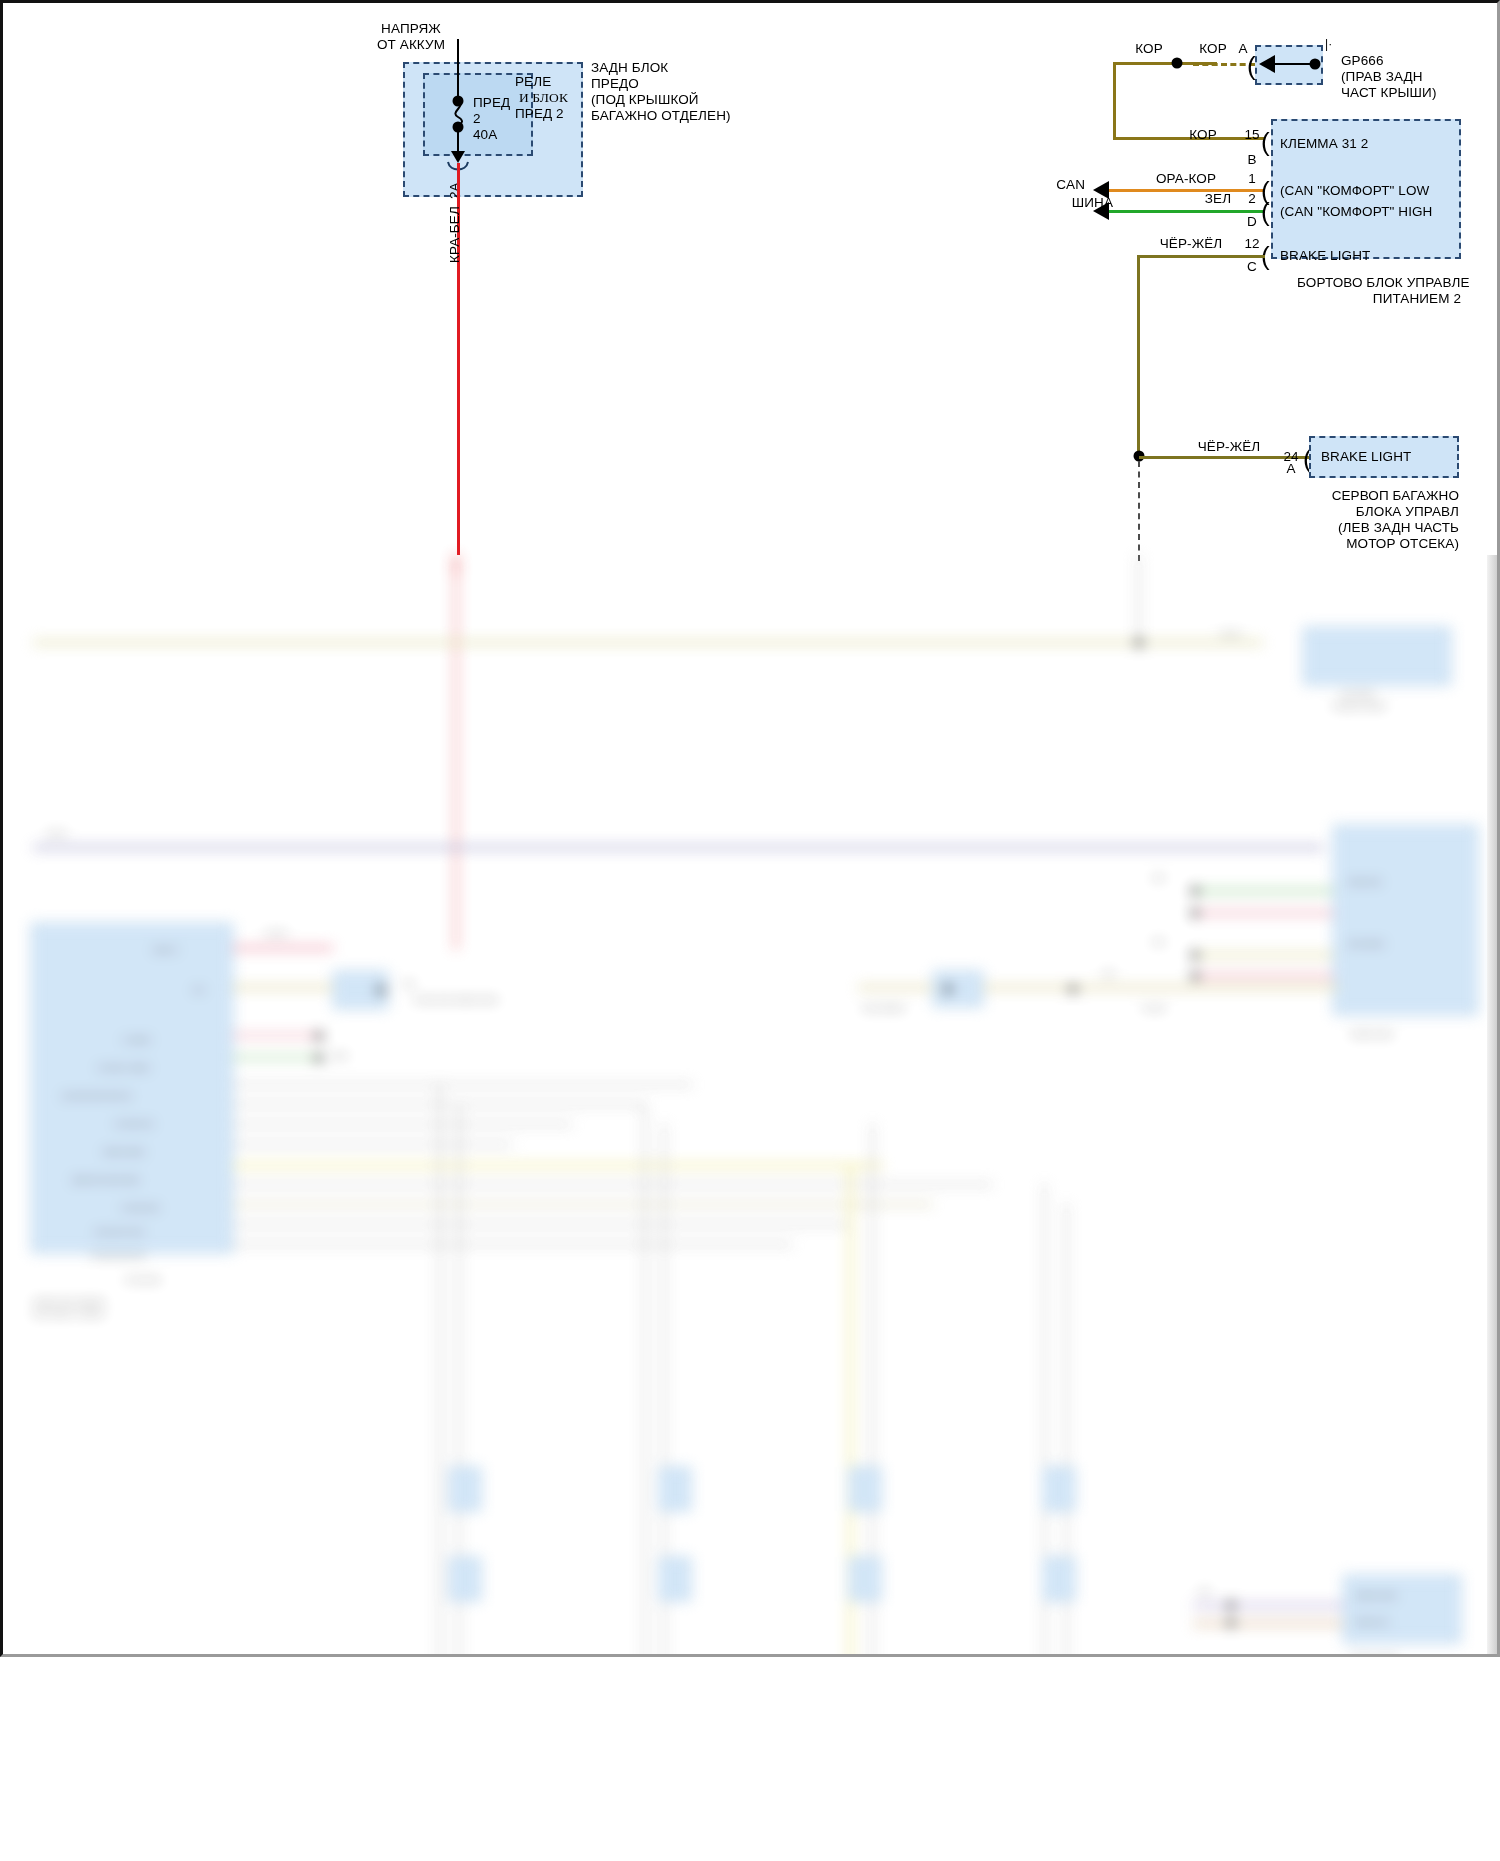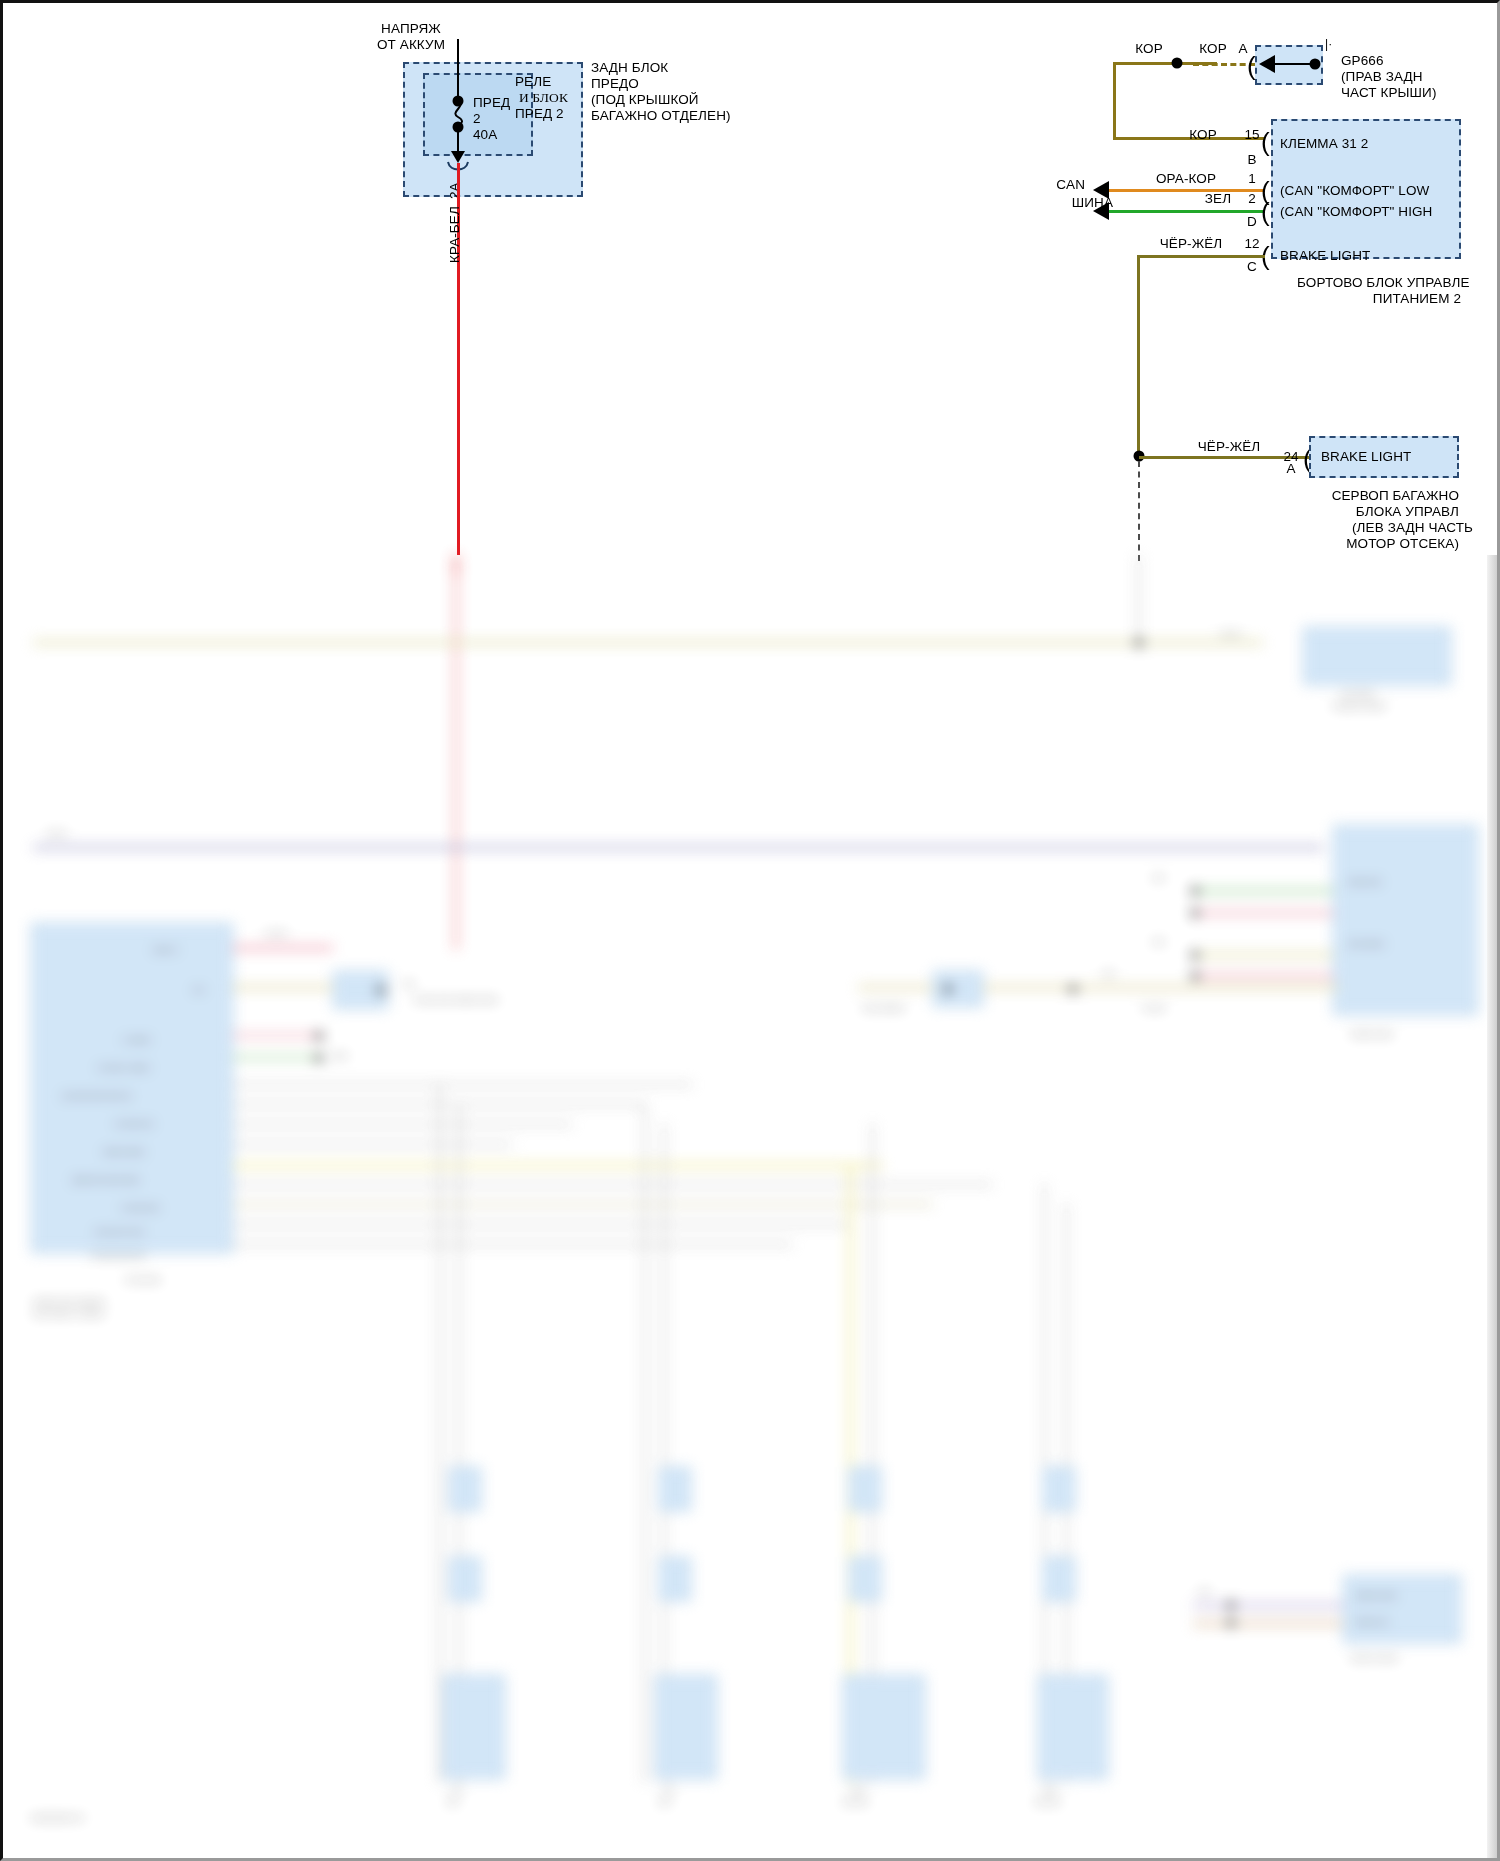--- a/index.html
+++ b/index.html
@@ -4,21 +4,21 @@
 <title>Wiring Diagram</title>
 <style>
   html,body{margin:0;padding:0;background:#ffffff;}
   body{
     font-family:"Liberation Sans", sans-serif;
     -webkit-font-smoothing:antialiased;
   }
   #page{
     position:relative;
     width:1500px;
-    height:1861px;
+    height:1657px;
     background:#ffffff;
     overflow:hidden;
     box-sizing:border-box;
     border-left:3px solid #111;
     border-top:3px solid #111;
     border-right:3px solid #9a9a9a;
     border-bottom:3px solid #9a9a9a;
   }
   
   .lbl{
@@ -223,21 +223,21 @@
   <div class="wire h" style="left:1136px;top:453px;width:170px;background:#7d7420;height:3px;"></div>
   <div class="lbl c" style="left:1226px;top:436px;">ЧЁР-ЖЁЛ</div>
   <div class="lbl c" style="left:1288px;top:436px;margin-top:10px;">24</div>
   <div class="lbl c" style="left:1288px;top:458px;">A</div>
   <div class="pinbracket" style="left:1300px;top:443px;">(</div>
 
   <div class="box" style="left:1306px;top:433px;width:150px;height:42px;"></div>
   <div class="lbl" style="left:1318px;top:446px;">BRAKE LIGHT</div>
   <div class="lbl r" style="left:1456px;top:485px;">СЕРВОП БАГАЖНО</div>
   <div class="lbl r" style="left:1456px;top:501px;">БЛОКА УПРАВЛ</div>
-  <div class="lbl r" style="left:1456px;top:517px;margin-left:14px;">(ЛЕВ ЗАДН ЧАСТЬ</div>
+  <div class="lbl r" style="left:1456px;top:517px;">(ЛЕВ ЗАДН ЧАСТЬ</div>
   <div class="lbl r" style="left:1456px;top:533px;">МОТОР ОТСЕКА)</div>
 
   <div id="blur-zone">
 
     <div class="bw" style="left:451px;top:0;width:4px;height:395px;background:#f2a6a8;"></div>
     <div class="bw" style="left:452px;top:0;width:2px;height:20px;background:#e11b22;"></div>
 
     <div class="bw" style="left:1134px;top:0;width:3px;height:85px;background:#cfcfcf;"></div>
 
     <div class="bw" style="left:30px;top:85px;width:1230px;height:5px;background:#e3e1b6;"></div>

